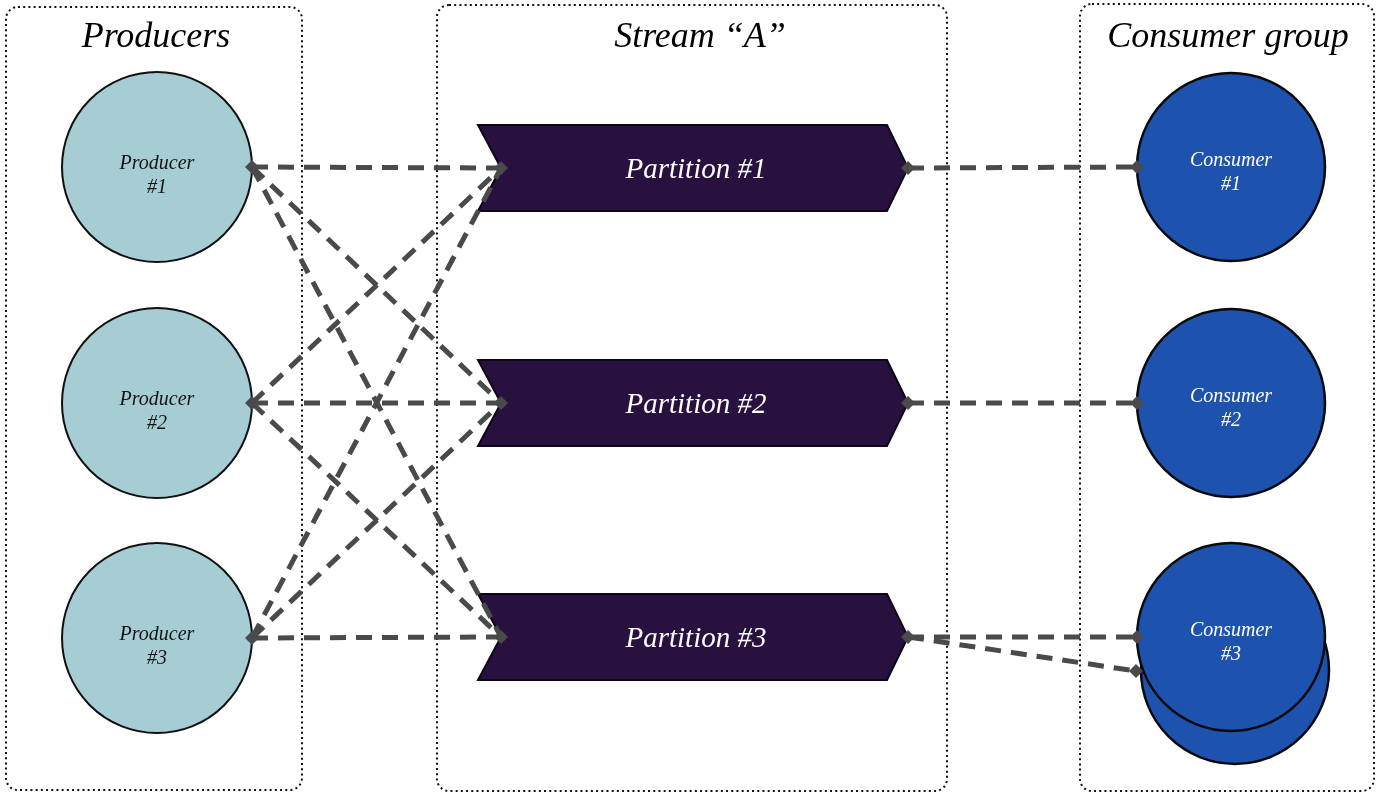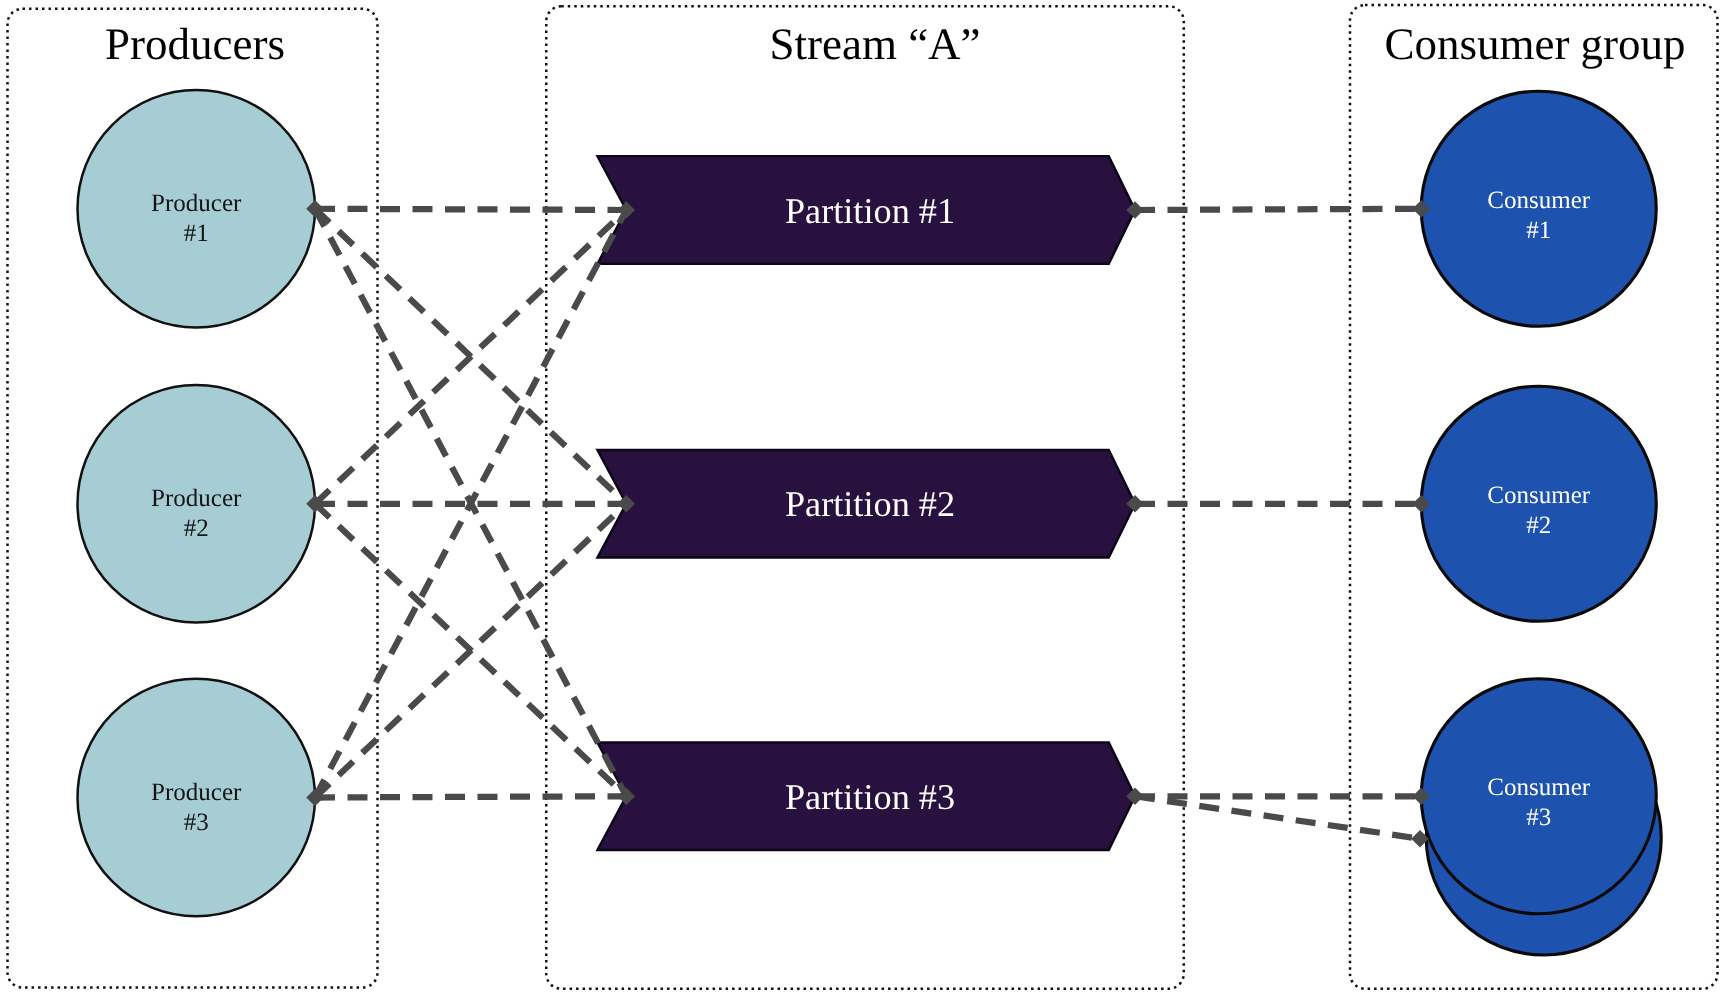--- a/index.html
+++ b/index.html
@@ -6,20 +6,21 @@
     margin: 0;
     padding: 0;
     background: #ffffff;
   }
   .stage {
     position: relative;
     width: 1383px;
     height: 799px;
     background: #ffffff;
     overflow: hidden;
+    font-style: italic;
   }
   svg { display: block; }
 
   .panel {
     fill: none;
     stroke: #111111;
     stroke-width: 2;
     stroke-dasharray: 2 3.2;
   }
   .panel-title {

